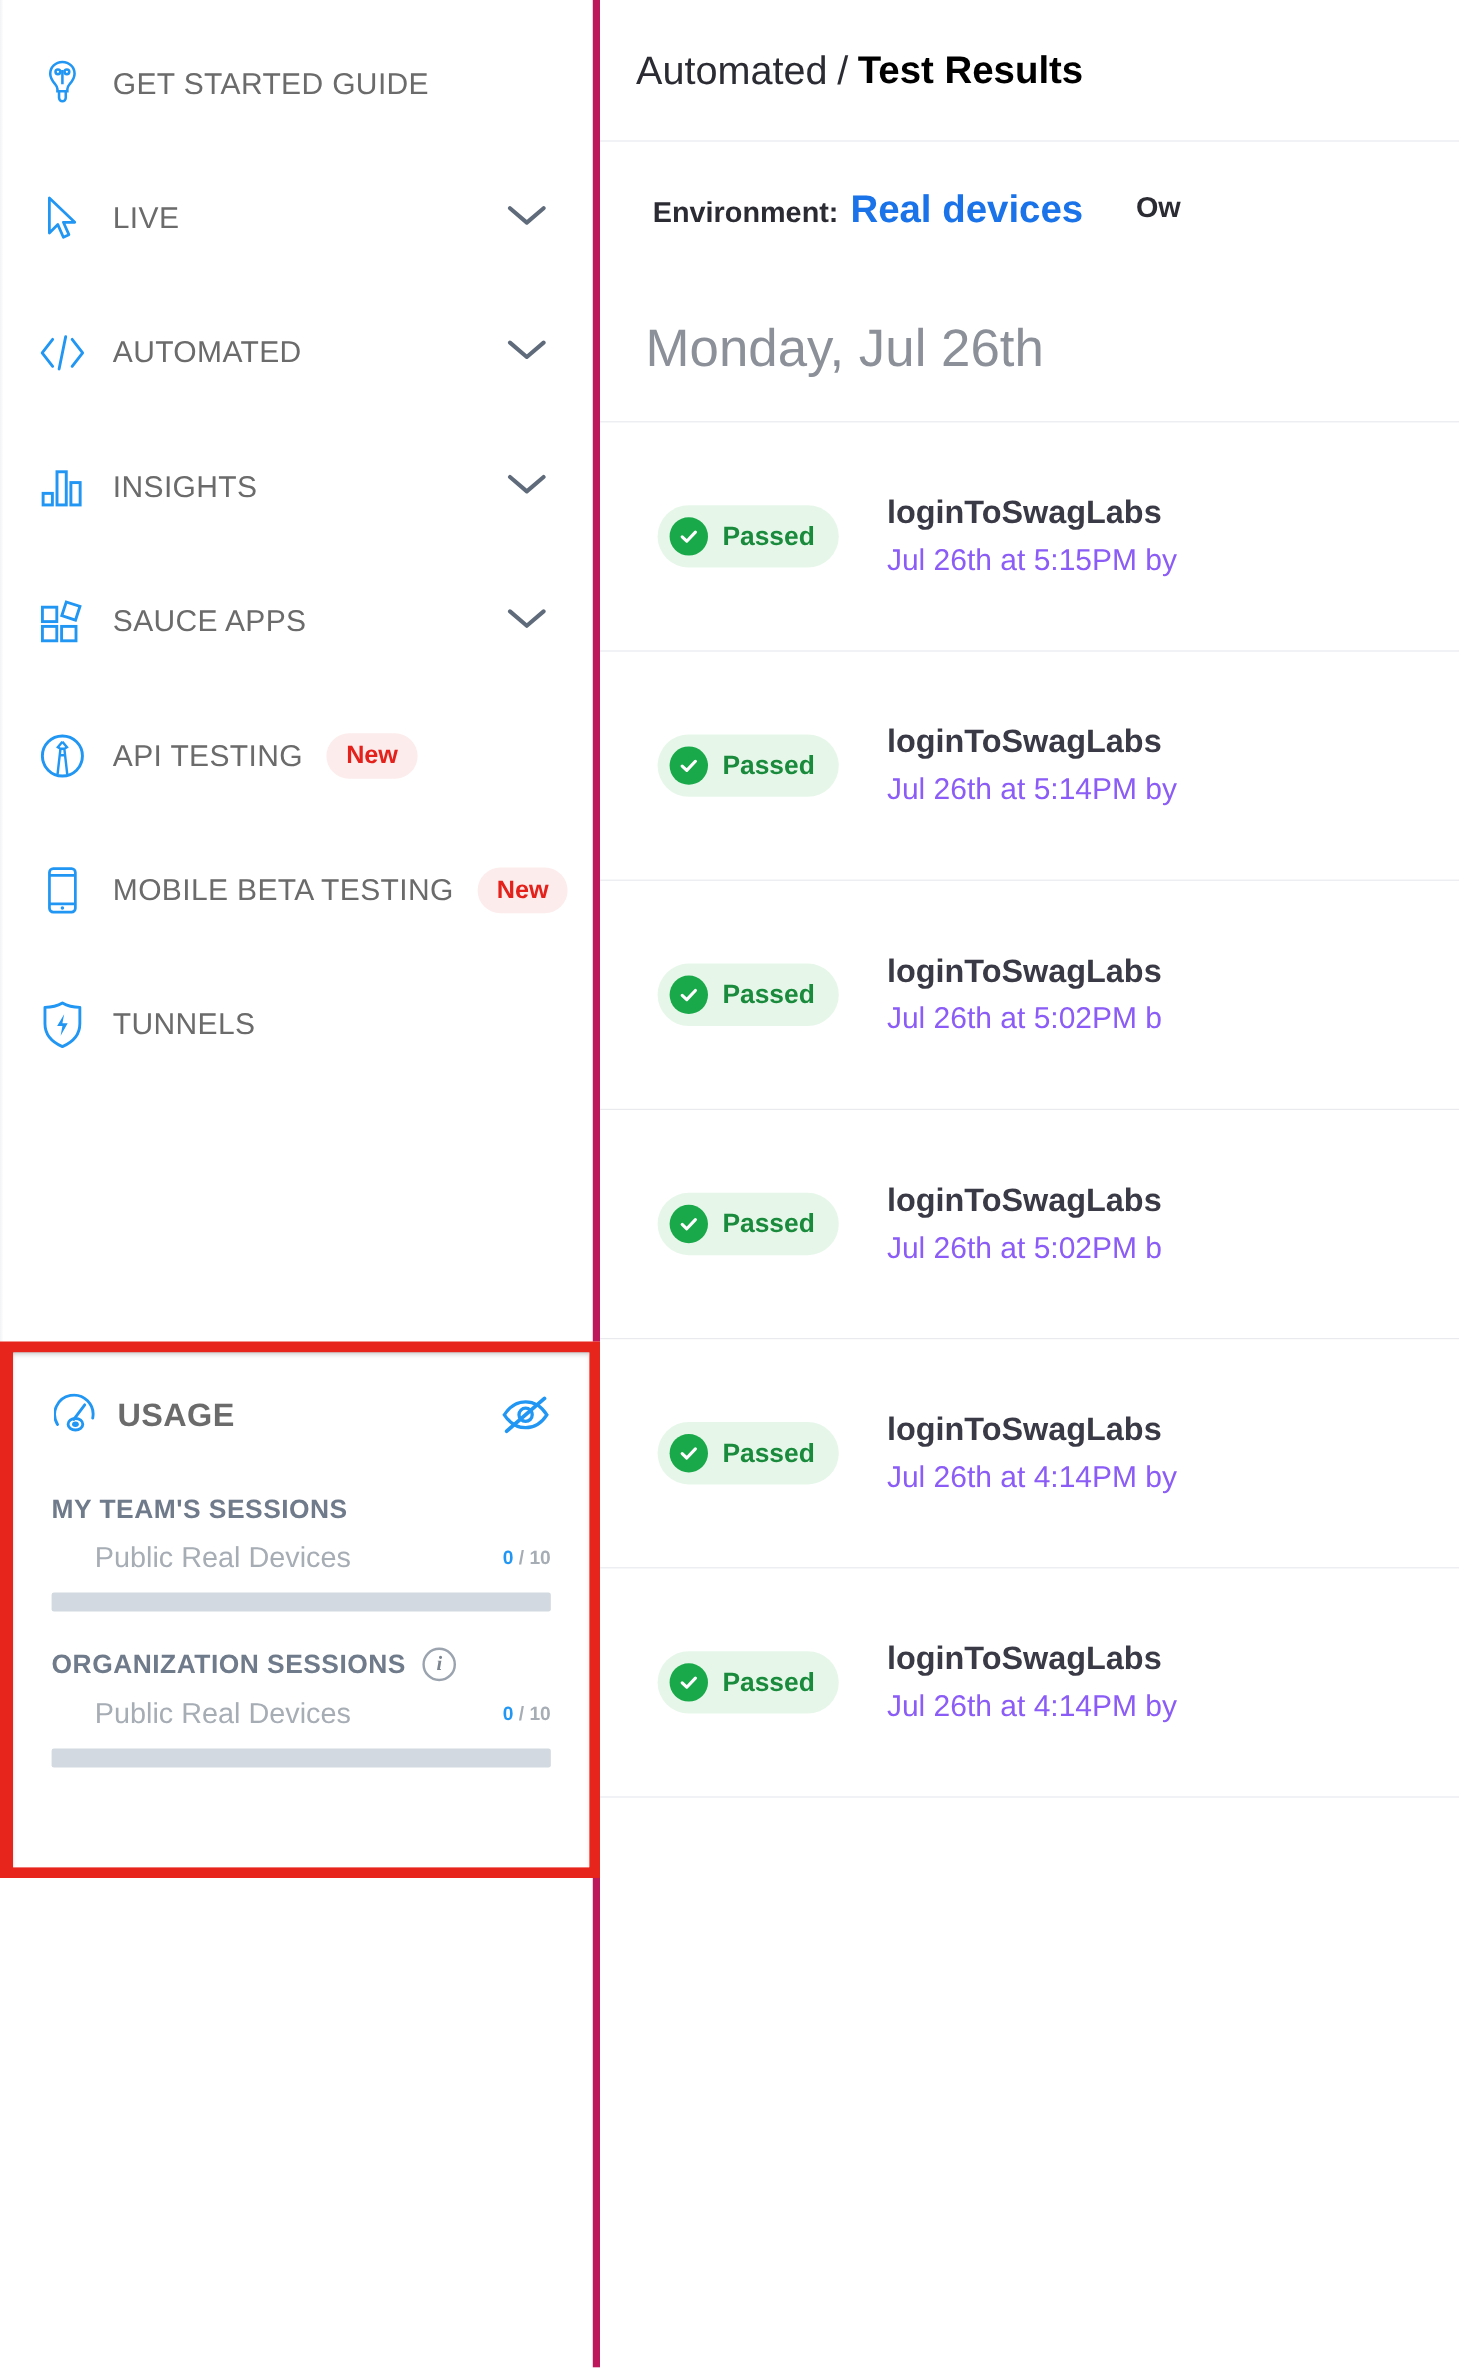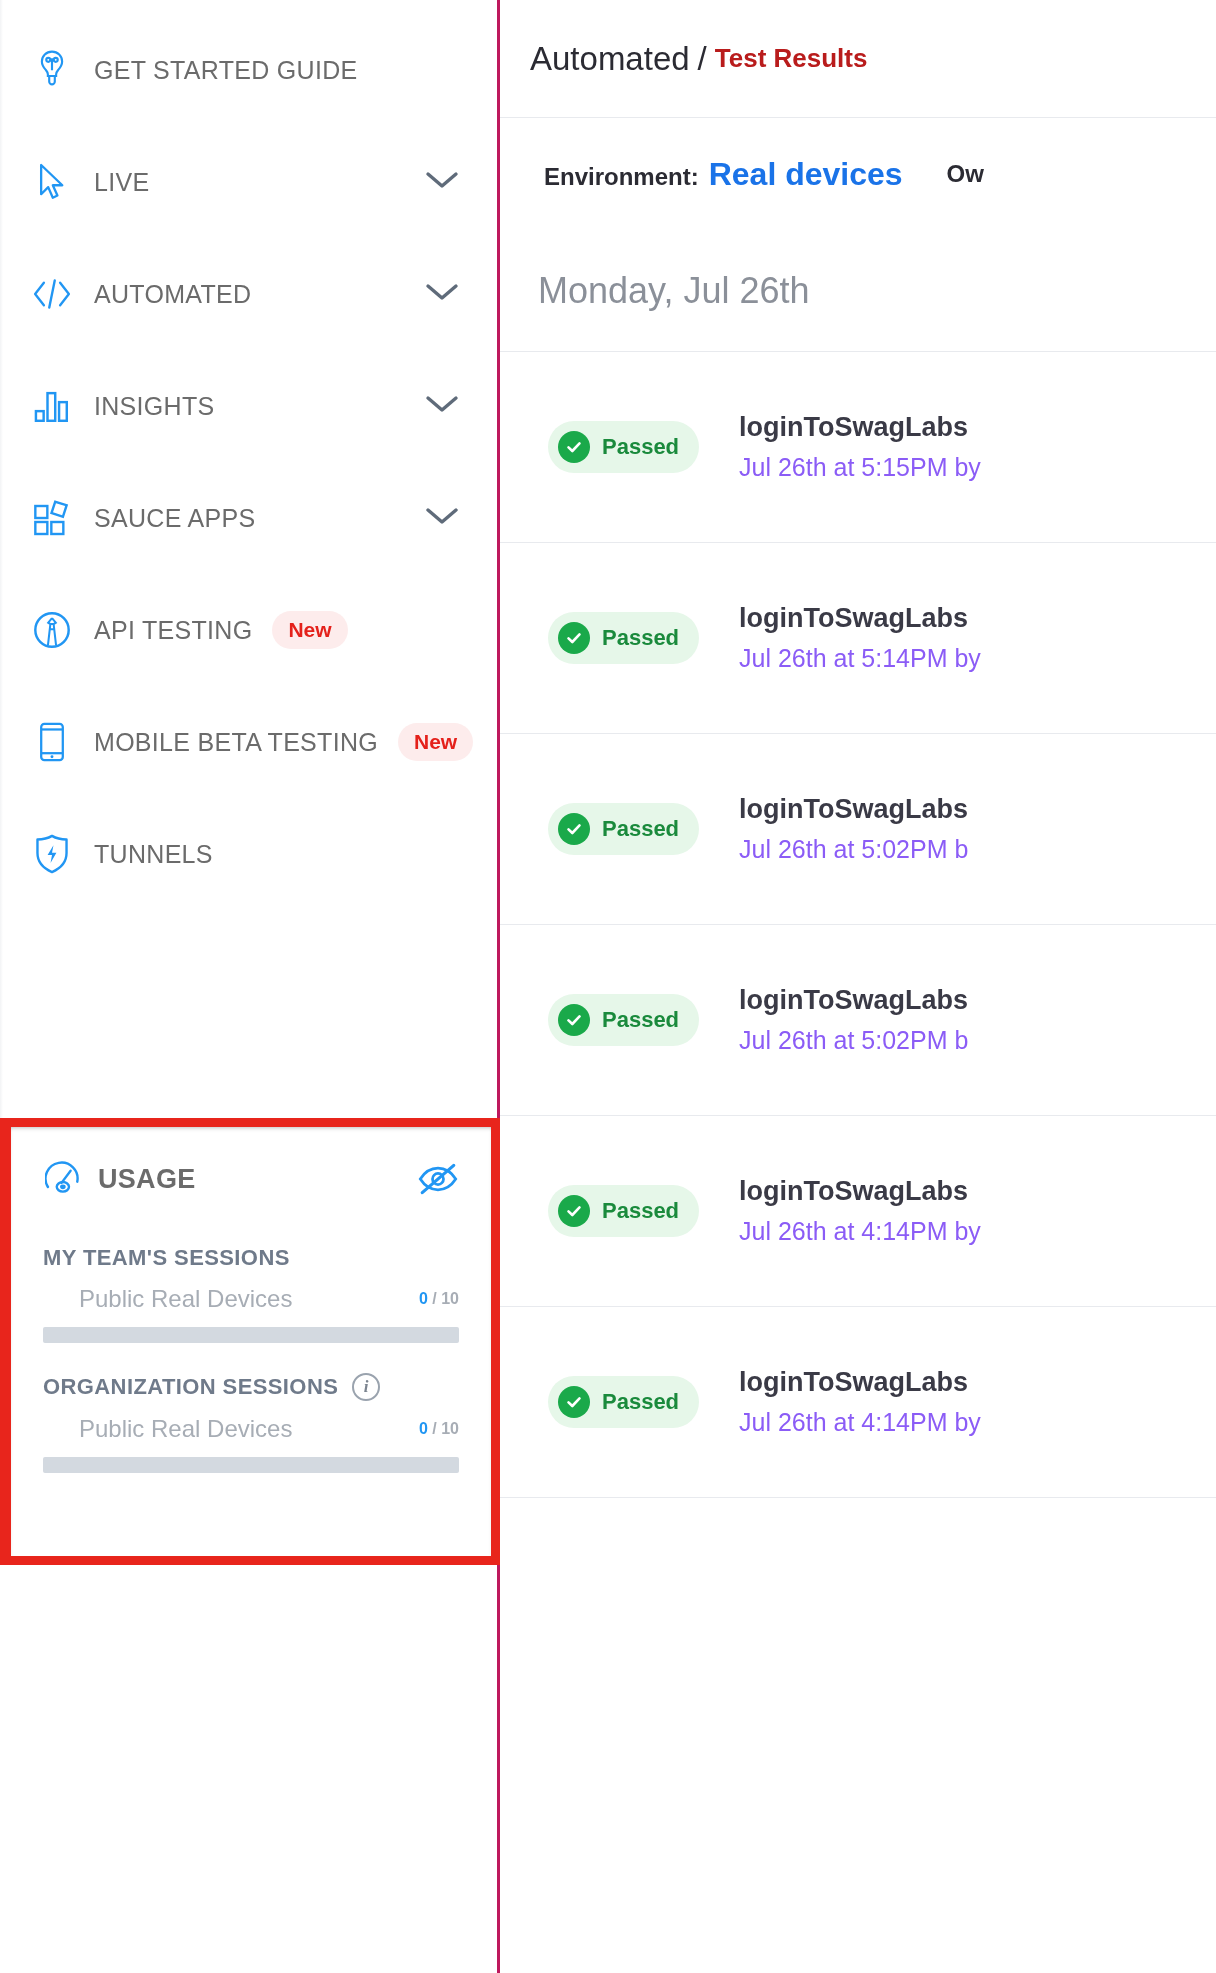--- a/index.html
+++ b/index.html
@@ -9,21 +9,21 @@
     font-family: "Liberation Sans", sans-serif;
     overflow: hidden;
   }
   #app { position: relative; width: 1216px; height: 1973px; display: flex; }
 
   
   #sidebar {
     position: relative;
     width: 500px; height: 1973px;
     background: #ffffff;
-    border-right: 3px solid #be185d;
+    border-right: 6px solid #be185d;
     flex: 0 0 500px;
   }
   #sidebar-scroll-edge {
     position: absolute; left: 0; top: 0; width: 3px; height: 1120px;
     background: linear-gradient(to right,#f2f3f5,#ffffff);
   }
 
   .nav-list { padding-top: 14px; }
   .nav-item {
     position: relative;
@@ -146,40 +146,40 @@
     height: 118px;
     display: flex; align-items: center;
     padding-left: 30px;
     border-bottom: 1px solid #e8eaee;
   }
   .crumb {
     font-size: 33px; color: #2b2b33; font-weight: 400;
     white-space: nowrap;
   }
   .crumb-sep { font-size: 33px; color: #2b2b33; margin: 0 8px; }
-  .crumb-current { font-size: 26px; color: #b91c1c; font-weight: 700; }
+  .crumb-current { font-size: 32px; color: #000000; font-weight: 700; }
 
   #filter-bar {
     height: 112px;
     display: flex; align-items: center;
     padding-left: 44px;
     gap: 44px;
   }
   .filter-group { display: flex; align-items: baseline; white-space: nowrap; }
   .filter-key { font-size: 24px; font-weight: 700; color: #2b2b33; }
   .filter-val { font-size: 32px; font-weight: 700; color: #1a73e8; margin-left: 10px; cursor: pointer; }
 
   #date-heading {
     height: 122px;
     display: flex; align-items: center;
     padding-left: 38px;
     border-bottom: 1px solid #e8eaee;
   }
   .date-heading-text {
-    font-size: 36px; color: #8b9099; font-weight: 400;
+    font-size: 44px; color: #8b9099; font-weight: 400;
     white-space: nowrap;
   }
 
   .result-row {
     height: 191px;
     display: flex; align-items: center;
     border-bottom: 1px solid #e8eaee;
     padding-left: 48px;
   }
   .status-pill {

